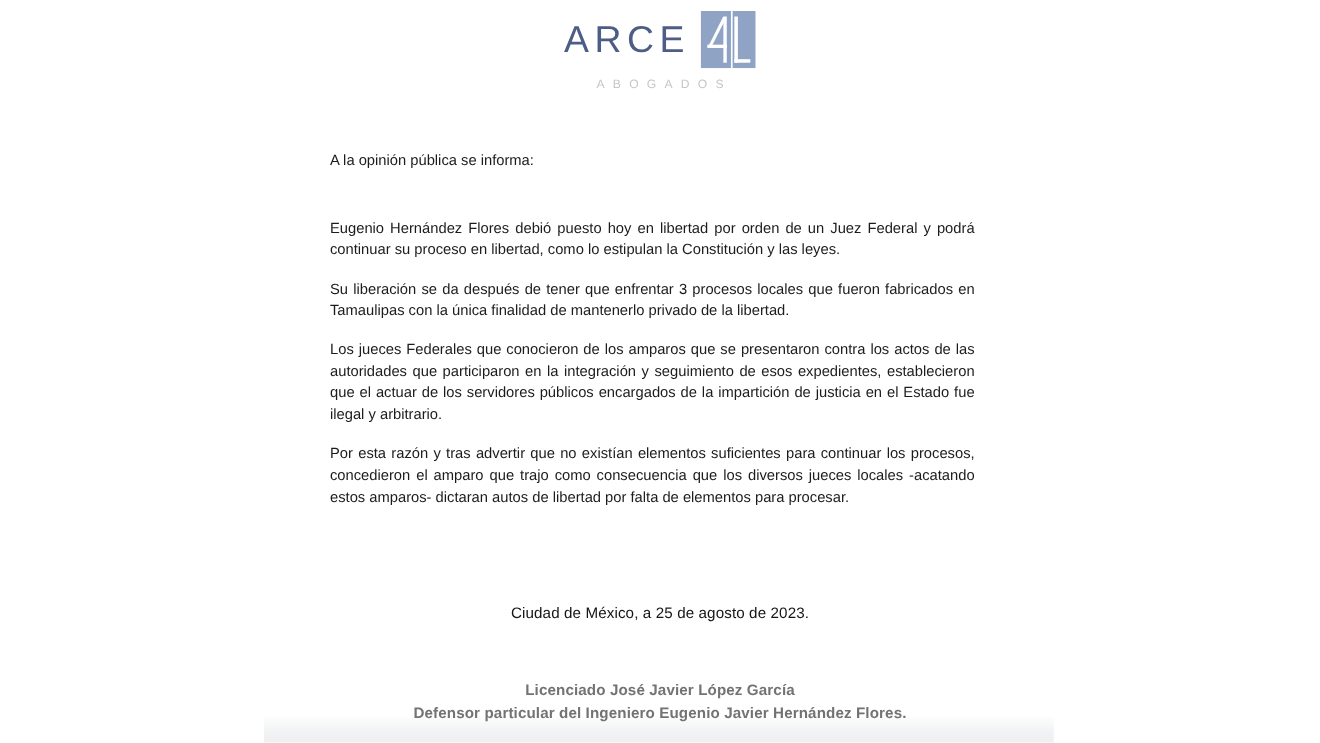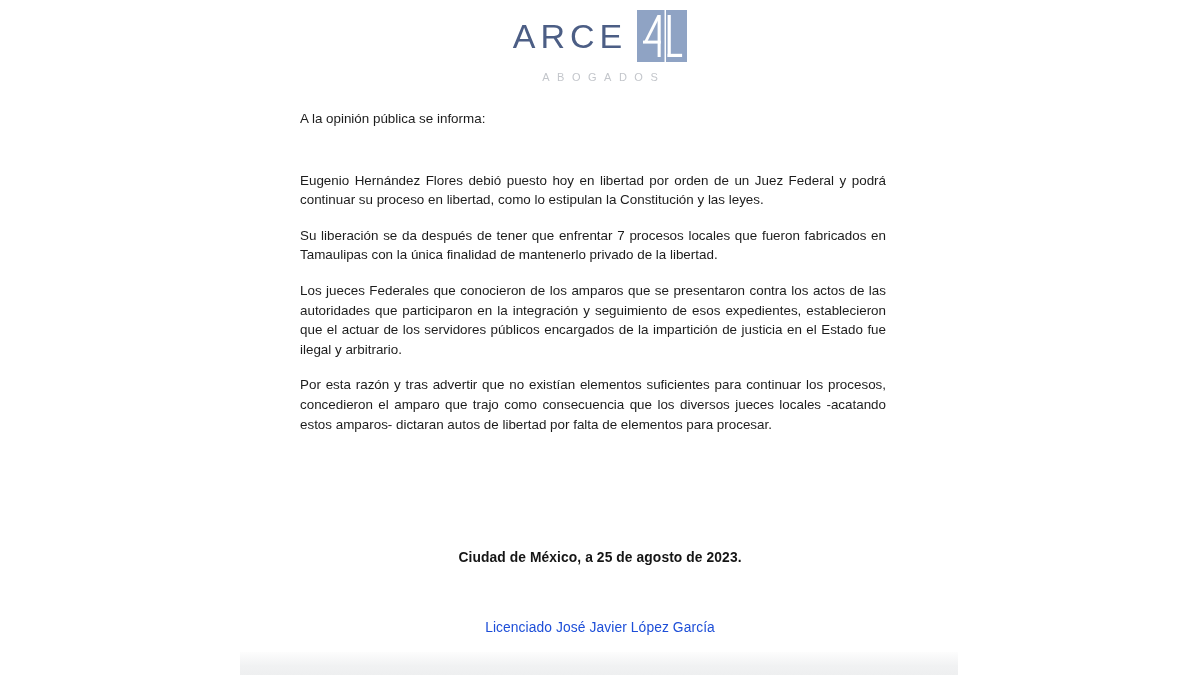--- a/index.html
+++ b/index.html
@@ -77,21 +77,21 @@
     letter-spacing: 7.5px;
     color: #c3c6cb;
     text-align: center;
     text-indent: 7.5px;
   }
 
   
   .doc-body {
     position: absolute;
     left: 300px;
-    top: 109px;
+    top: 136px;
     width: 586px;
   }
   .para {
     font-size: 13.4px;
     line-height: 19.6px;
     color: #1c1c1c;
     text-align: justify;
     margin: 0;
   }
   .para.left-align { text-align: left; }
@@ -100,35 +100,35 @@
   .gap-std   { height: 16px; }
 
   
   .closing {
     position: absolute;
     left: 0;
     top: 550px;
     width: 1200px;
     text-align: center;
     font-size: 13.8px;
-    font-weight: bold;
+    font-weight: normal;
     color: #151515;
     letter-spacing: 0.1px;
   }
   .signature {
     position: absolute;
     left: 0;
     top: 617px;
     width: 1200px;
     text-align: center;
   }
   .signature .sig-line {
     font-size: 13.8px;
-    font-weight: normal;
-    color: #1d4ed8;
+    font-weight: bold;
+    color: #737373;
     line-height: 21px;
     letter-spacing: 0.1px;
   }
 </style>
 </head>
 <body>
 
 <div class="page">
 
   <div class="bottom-band"></div>
@@ -159,33 +159,34 @@
   <div class="doc-body">
 
     <p class="para left-align">A la opinión pública se informa:</p>
 
     <div class="gap-intro"></div>
 
     <p class="para">Eugenio Hernández Flores debió  puesto hoy en libertad por orden de un Juez Federal y podrá continuar su proceso en libertad, como lo estipulan la Constitución y las leyes.</p>
 
     <div class="gap-std"></div>
 
-    <p class="para">Su liberación se da después de tener que enfrentar 7 procesos locales que fueron fabricados en Tamaulipas con la única finalidad de mantenerlo privado de la libertad.</p>
+    <p class="para">Su liberación se da después de tener que enfrentar 3 procesos locales que fueron fabricados en Tamaulipas con la única finalidad de mantenerlo privado de la libertad.</p>
 
     <div class="gap-std"></div>
 
     <p class="para">Los jueces Federales que conocieron de los amparos que se presentaron contra los actos de las autoridades que participaron en la integración y seguimiento de esos expedientes, establecieron que el actuar de los servidores públicos  encargados de la impartición de justicia en el Estado fue ilegal y arbitrario.</p>
 
     <div class="gap-std"></div>
 
     <p class="para">Por esta razón y tras advertir que no existían elementos suficientes para continuar los procesos, concedieron el amparo que trajo como consecuencia que los diversos jueces locales -acatando estos amparos- dictaran autos de libertad por falta de elementos para procesar.</p>
 
     <div class="gap-std"></div>
 
   </div>
 
   <div class="closing">Ciudad de México, a 25 de agosto de 2023.</div>
 
   <div class="signature">
     <div class="sig-line">Licenciado José Javier López García</div>
+    <div class="sig-line">Defensor particular del Ingeniero Eugenio Javier Hernández Flores.</div>
   </div>
 
 </div>
 
 </body></html>

